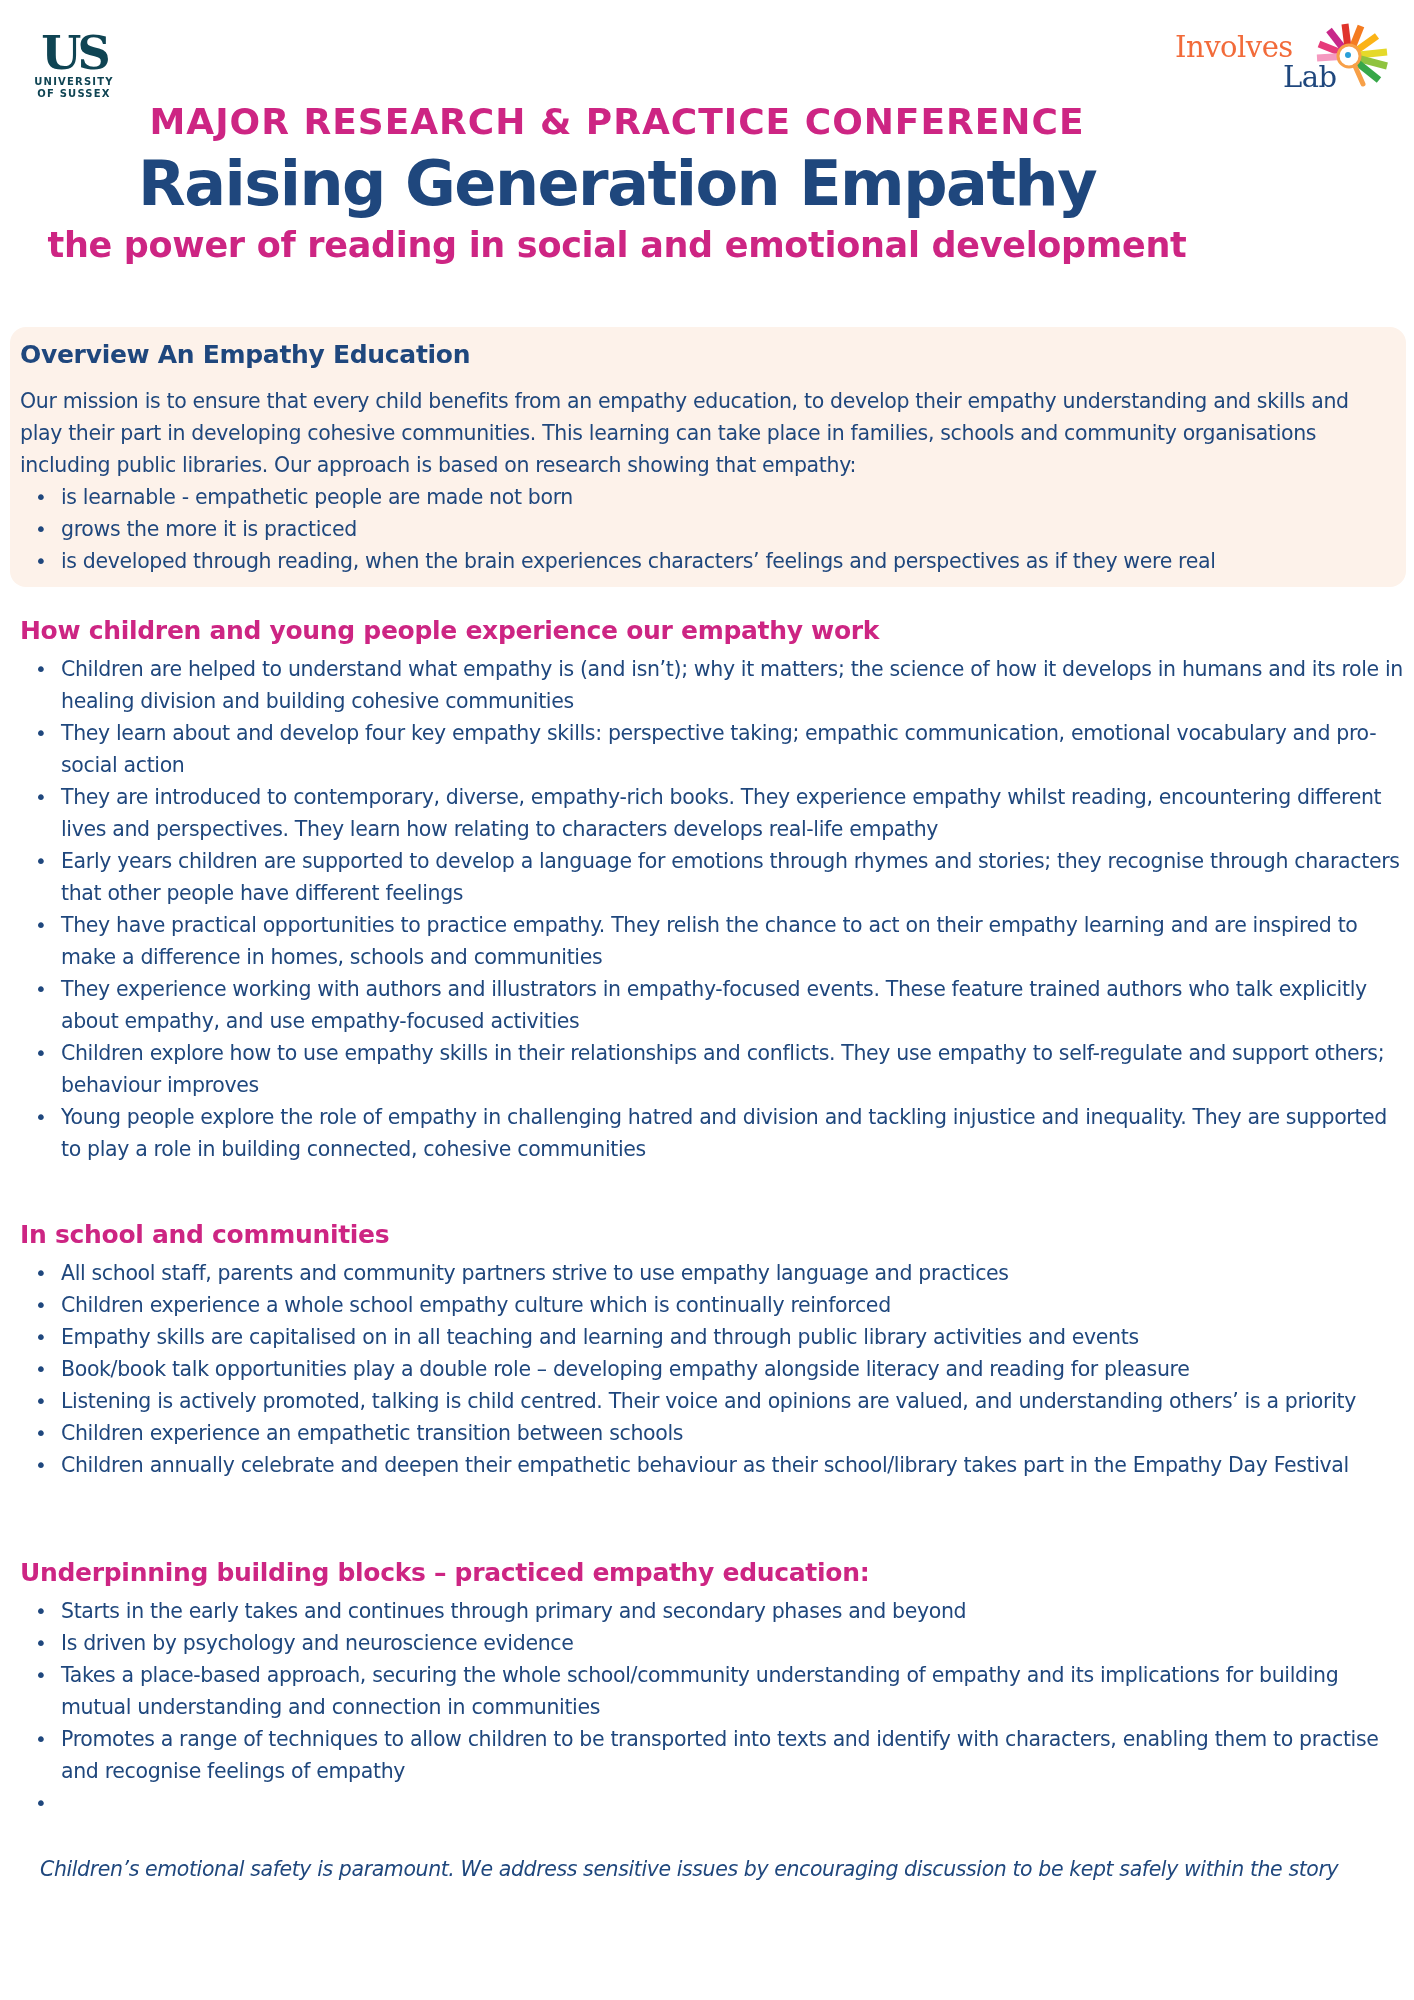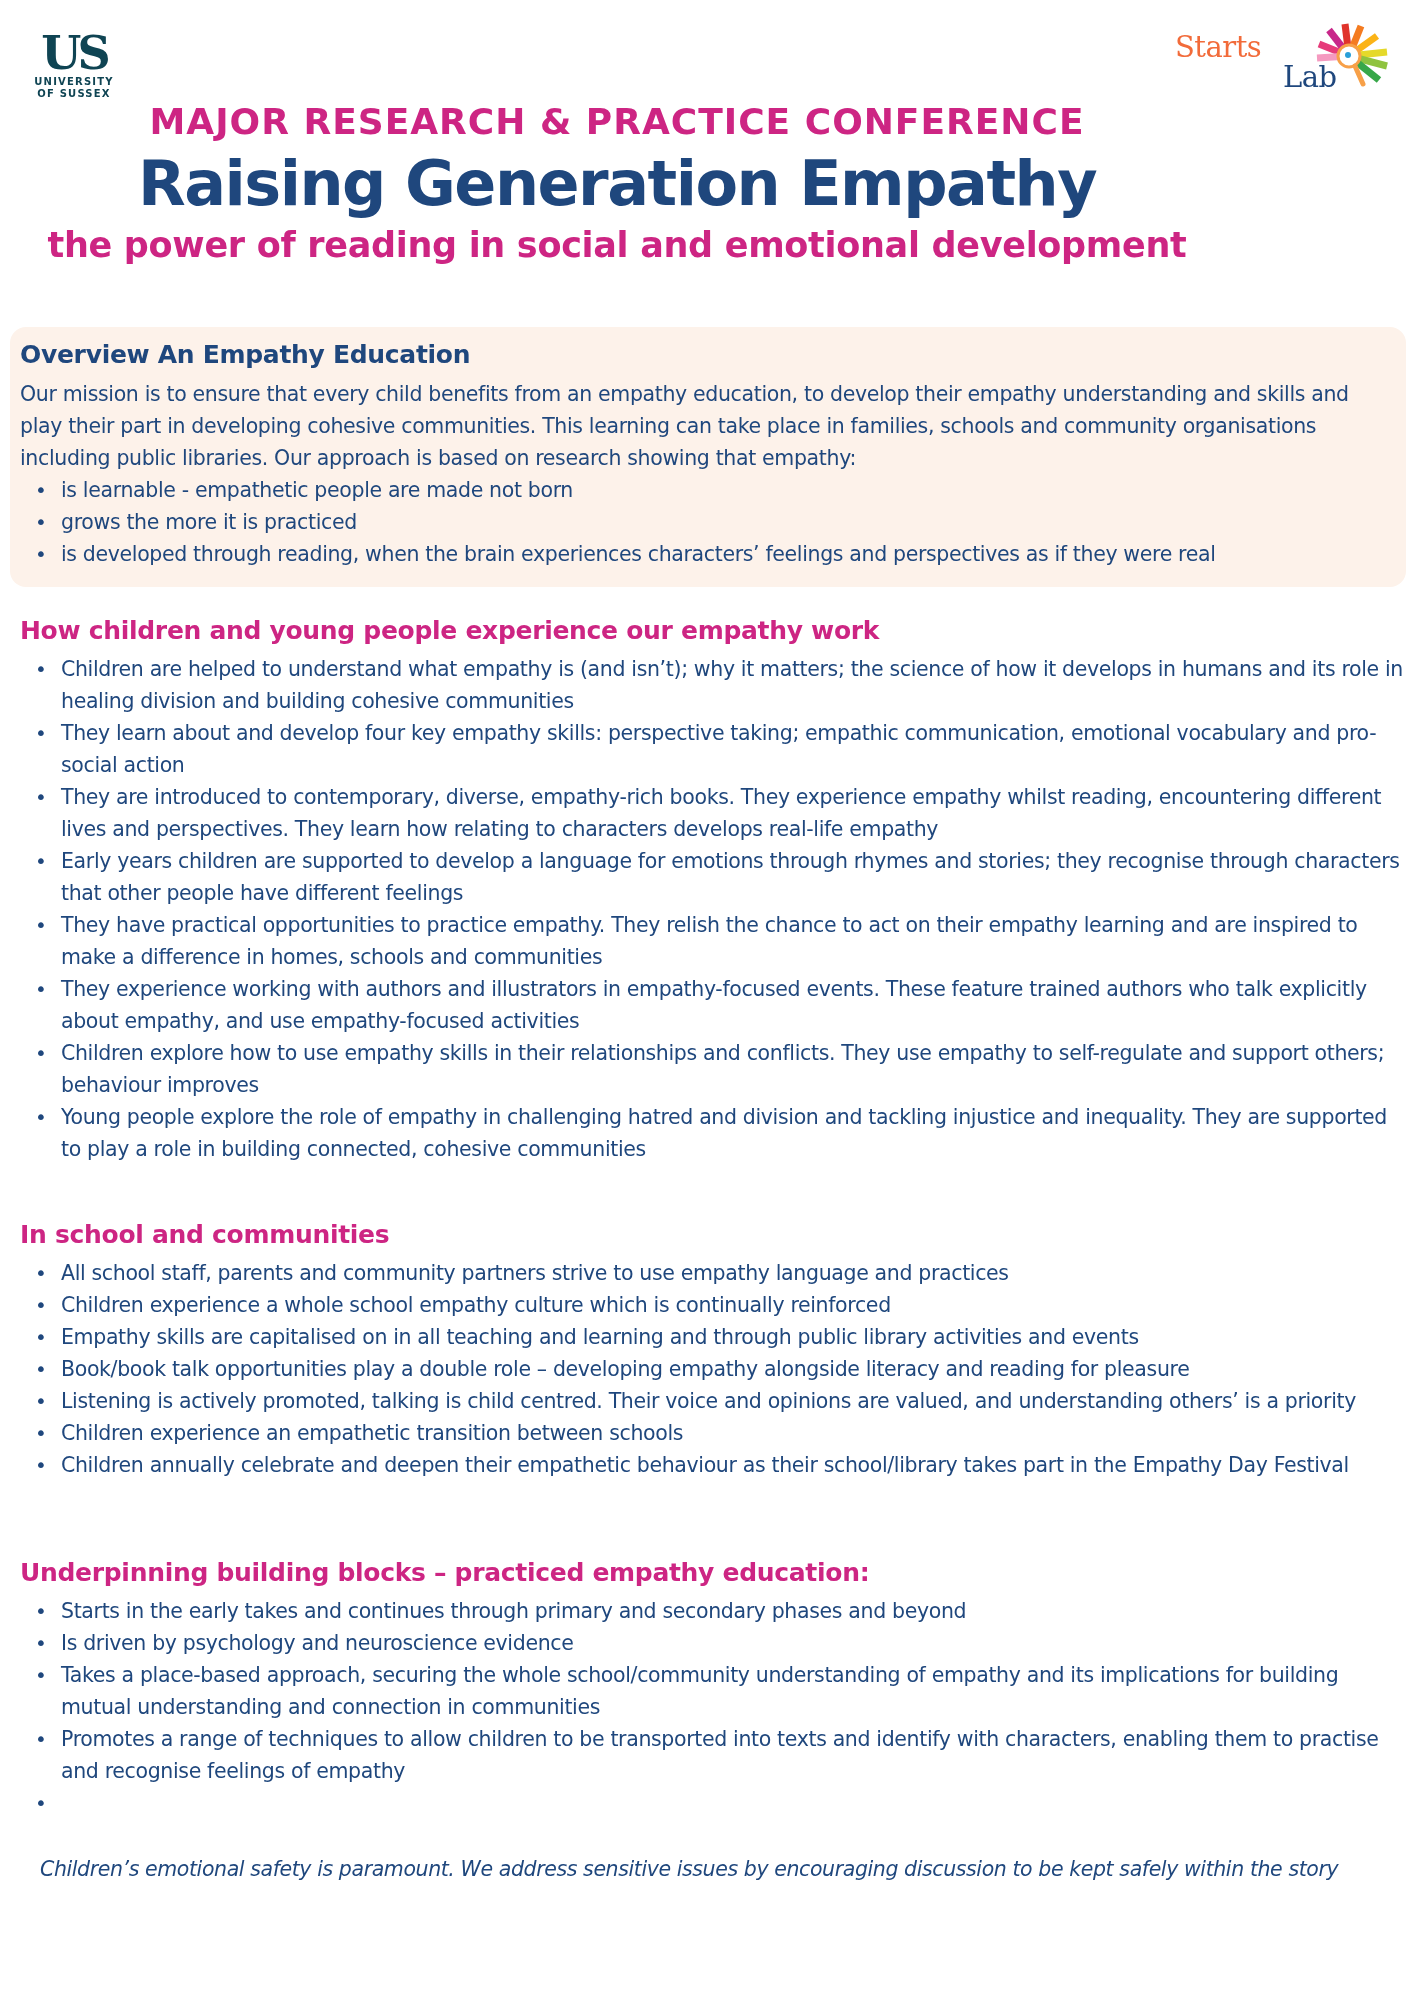--- a/index.html
+++ b/index.html
@@ -55,21 +55,21 @@
 
   .overview {
     position: absolute; left: 10px; top: 327px; width: 1396px; height: 260px;
     background: #fdf2ea; border-radius: 16px;
     padding: 10px 10px 0 10px;
   }
   h2 {
     font-family: "DejaVu Sans", sans-serif; font-weight: bold;
     font-size: 25px; line-height: 36px; letter-spacing: -0.3px;
   }
-  .overview h2 { color: #1f477d; margin-bottom: 5px; }
+  .overview h2 { color: #1f477d; margin-bottom: 12px; }
   .para { font-size: 20.5px; line-height: 32px; letter-spacing: -0.35px; }
   ul.bullets { list-style: none; }
   ul.bullets li {
     position: relative; padding-left: 41px;
     font-size: 20.5px; line-height: 32px; letter-spacing: -0.35px;
   }
   ul.bullets li .dot {
     position: absolute; left: 15px; top: 0; font-size: 20px;
   }
   .section { position: absolute; left: 20px; width: 1384px; }
@@ -86,21 +86,21 @@
 </head>
 <body>
 
 <div class="logo-us">
   <div class="mark">US</div>
   <div class="sub">UNIVERSITY</div>
   <div class="sub">OF SUSSEX</div>
 </div>
 
 <div class="logo-el">
-  <span class="word1">Starts</span>
+  <span class="word1">Involves</span>
   <span class="word2">Lab</span>
   <svg width="80" height="80" viewBox="0 0 80 80">
     <g stroke-width="7" stroke-linecap="butt">
       <line x1="34" y1="34" x2="4" y2="22" stroke="#e63b7a"></line>
       <line x1="34" y1="34" x2="14" y2="8" stroke="#c8278a"></line>
       <line x1="34" y1="34" x2="30" y2="2" stroke="#e0332b"></line>
       <line x1="34" y1="34" x2="46" y2="4" stroke="#f47b20"></line>
       <line x1="34" y1="34" x2="62" y2="14" stroke="#fbb316"></line>
       <line x1="34" y1="34" x2="72" y2="30" stroke="#e5d92a"></line>
       <line x1="34" y1="34" x2="72" y2="44" stroke="#8fc33f"></line>

